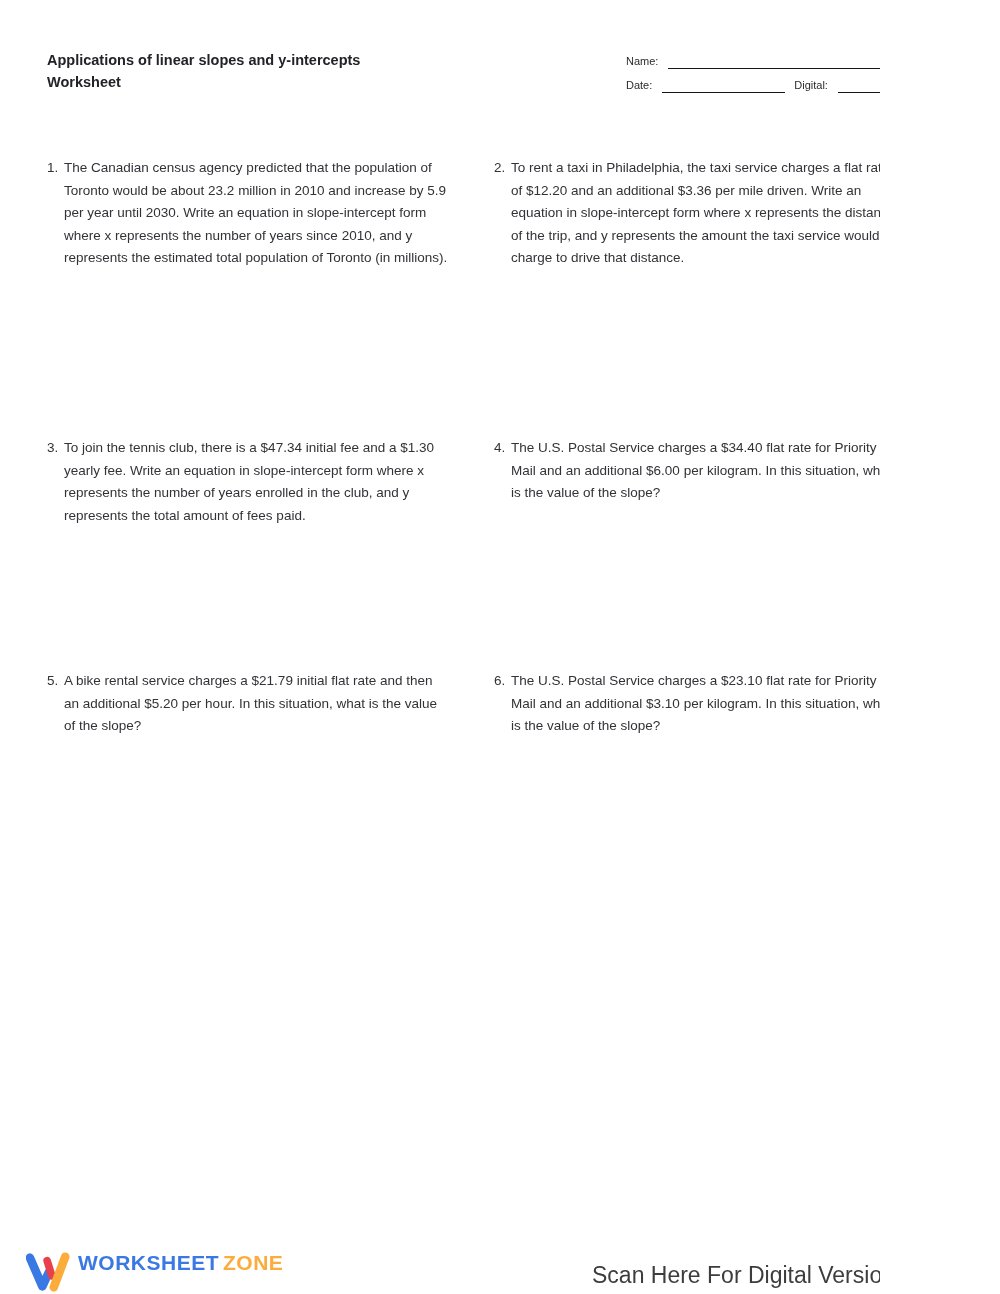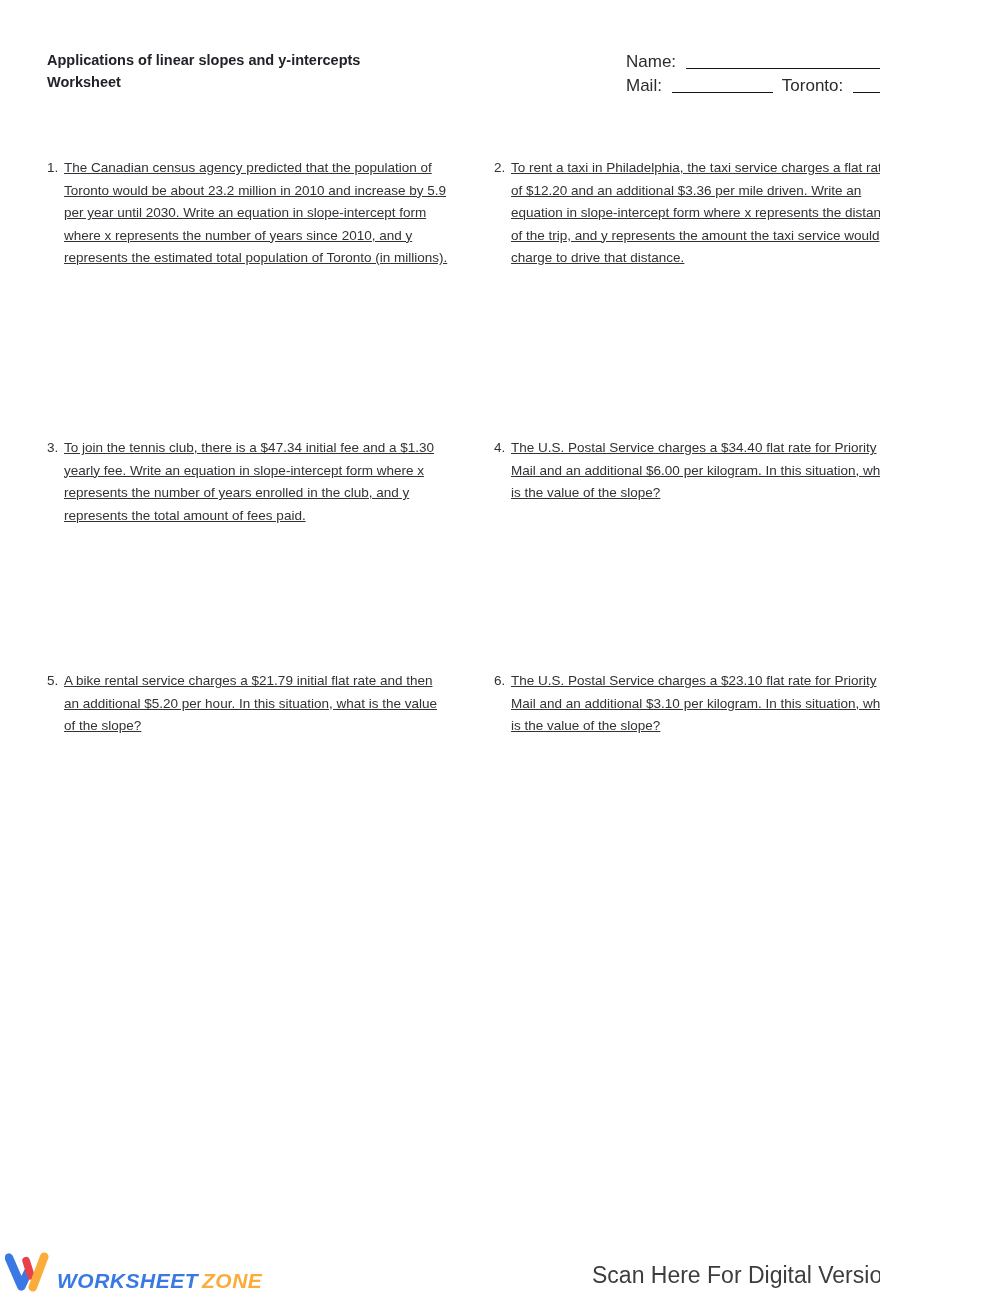--- a/index.html
+++ b/index.html
@@ -21,57 +21,56 @@
     font-size: 14.5px;
     font-weight: bold;
     color: #222228;
     line-height: 22px;
   }
   .fields {
     position: absolute;
     left: 626px;
     top: 52px;
     width: 265px;
-    font-size: 17px;
+    font-size: 11px;
     color: #2b2b2e;
   }
   .field-row { display: flex; align-items: flex-end; height: 17px; margin-bottom: 7px; }
   .field-label { padding-right: 10px; line-height: 15px; }
   .blank-line { border-bottom: 1.5px solid #16161a; height: 14px; display: inline-block; }
   .name-line { width: 218px; }
   .date-line { width: 123px; }
   .period-label { margin-left: 9px; }
   .period-line { width: 46px; }
 
   
   .problem {
     position: absolute;
     display: flex;
     width: 415px;
     font-size: 13.5px;
     line-height: 22.5px;
     color: #323237;
   }
   .problem .num { flex: 0 0 17px; }
-  .problem .ptext { flex: 0 0 385px; width: 385px; text-decoration: underline; }
+  .problem .ptext { flex: 0 0 385px; width: 385px; }
   .p1 { left: 47px;  top: 157px; }
   .p2 { left: 494px; top: 157px; }
   .p3 { left: 47px;  top: 437px; }
   .p4 { left: 494px; top: 437px; }
   .p5 { left: 47px;  top: 670px; }
   .p6 { left: 494px; top: 670px; }
 
   
   .brand {
     position: absolute;
-    left: 5px;
+    left: 26px;
     top: 1251px;
     display: flex;
-    align-items: flex-end;
-    font-style: italic;
+    align-items: flex-start;
   }
   .brand-icon { width: 46px; height: 42px; }
   .brand-text {
     font-size: 21px;
     font-weight: 800;
     letter-spacing: 0.5px;
     margin-left: 6px;
     white-space: nowrap;
   }
   .brand-blue { color: #3A79E3; }
@@ -101,23 +100,23 @@
     <div>Applications of linear slopes and y-intercepts</div>
     <div>Worksheet</div>
   </div>
 
   <div class="fields">
     <div class="field-row">
       <span class="field-label">Name:</span>
       <span class="blank-line name-line"></span>
     </div>
     <div class="field-row">
-      <span class="field-label">Mail:</span>
+      <span class="field-label">Date:</span>
       <span class="blank-line date-line"></span>
-      <span class="field-label period-label">Toronto:</span>
+      <span class="field-label period-label">Digital:</span>
       <span class="blank-line period-line"></span>
     </div>
   </div>
 
   <div class="problem p1">
     <span class="num">1.</span>
     <span class="ptext">The Canadian census agency predicted that the population of Toronto would be about 23.2 million in 2010 and increase by 5.9 per year until 2030. Write an equation in slope-intercept form where x represents the number of years since 2010, and y represents the estimated total population of Toronto (in millions).</span>
   </div>
 
   <div class="problem p2">

